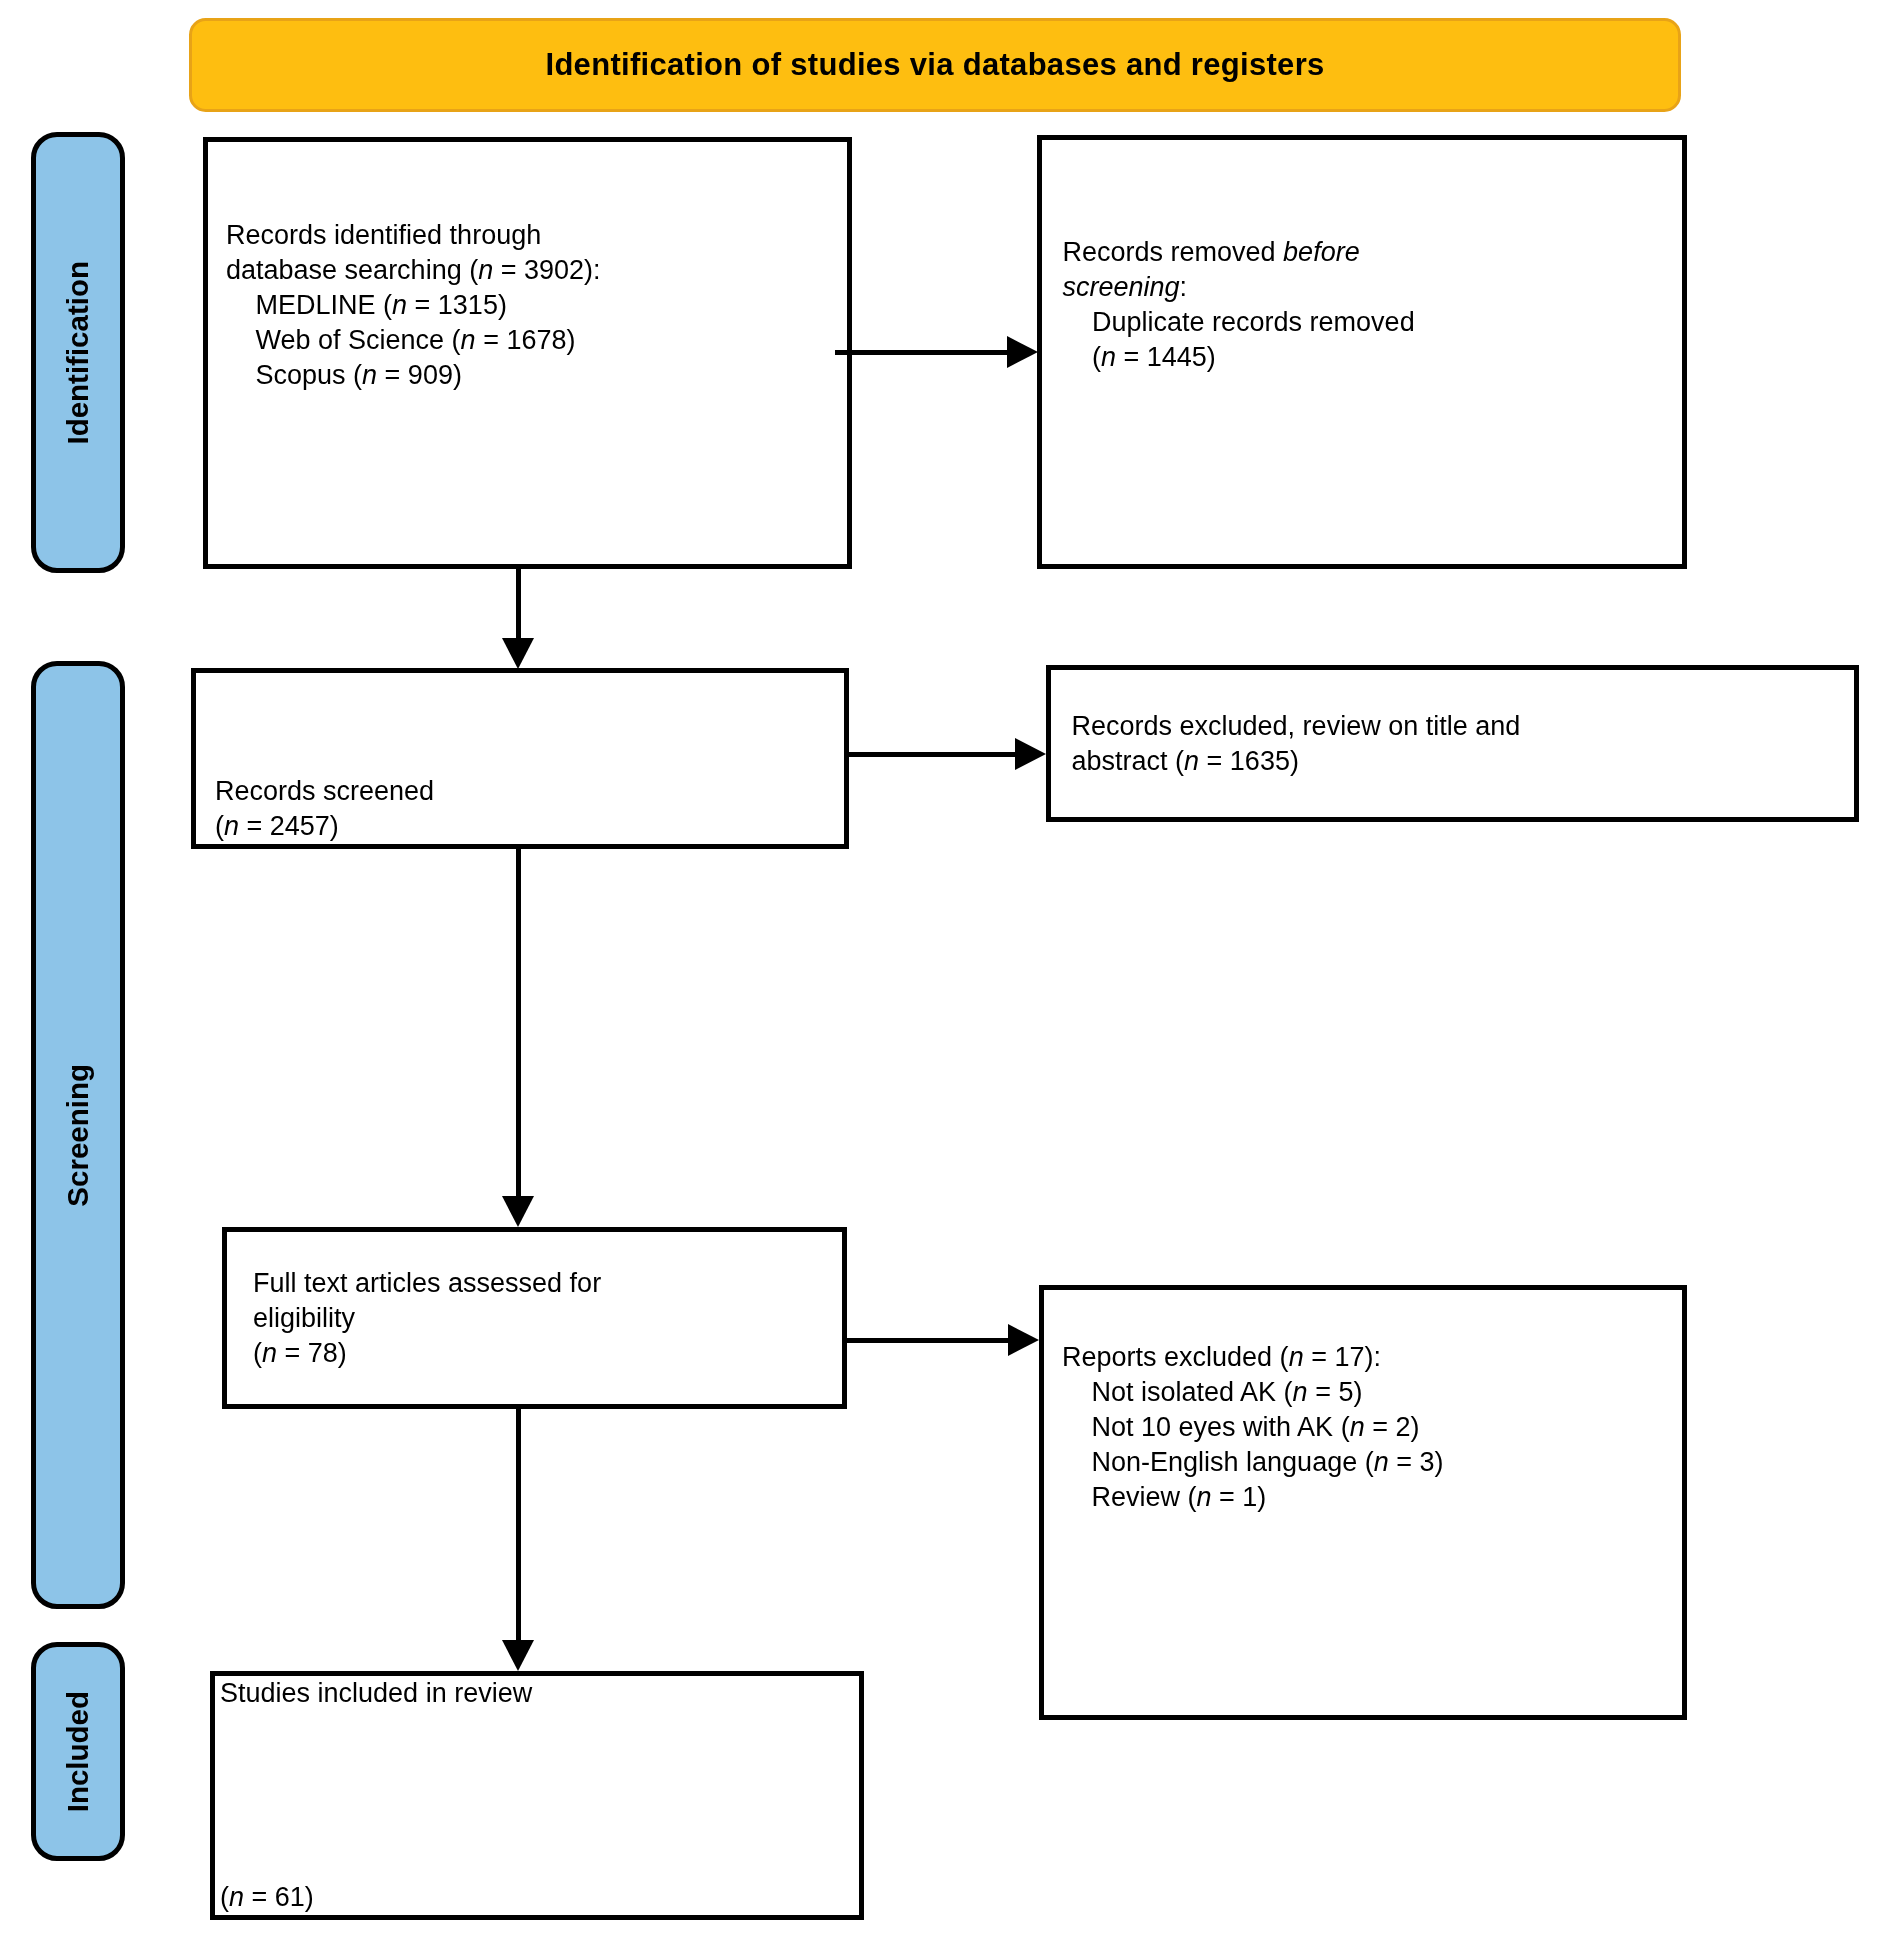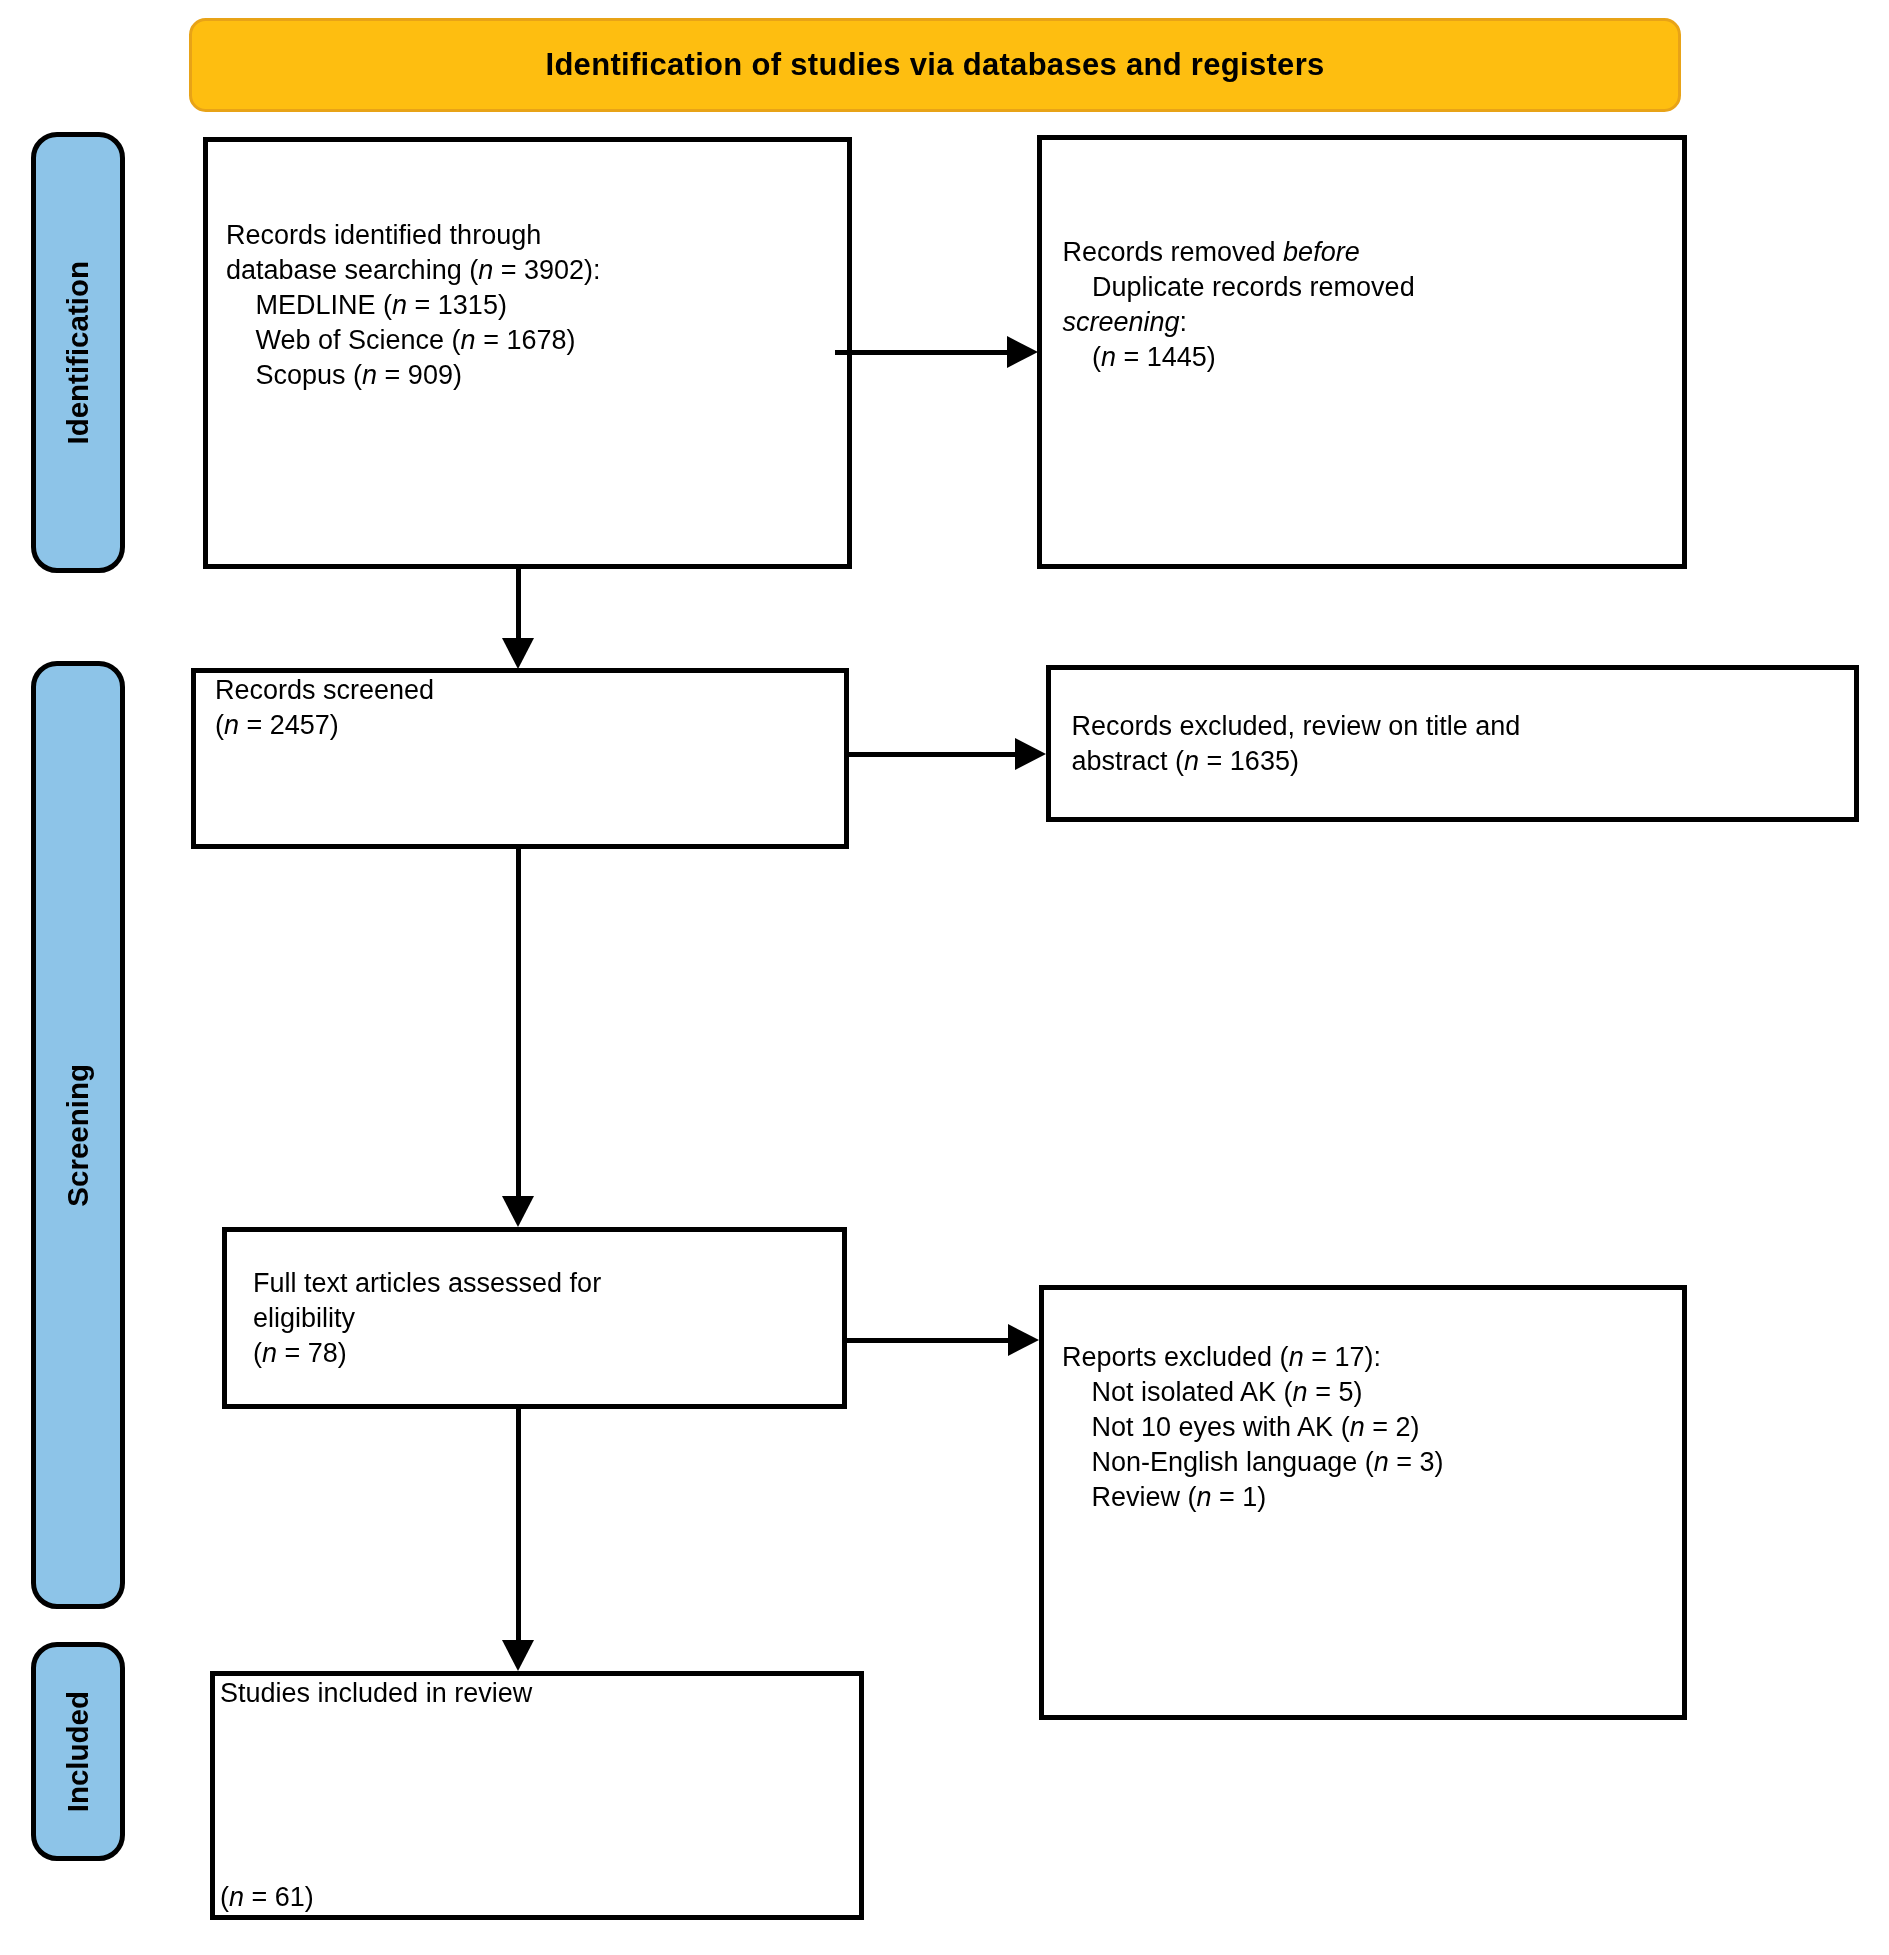--- a/index.html
+++ b/index.html
@@ -56,21 +56,21 @@
     border:5.1px solid var(--box-border);
     box-sizing:border-box;
     font-size:27px;
     line-height:35px;
     display:flex; flex-direction:column;
   }
   .fbox .line{white-space:nowrap;}
   .fbox .indent{padding-left:29.5px;}
   #box-identified{left:186px; top:137px; width:649px; height:432px; padding:76px 13px 0 18px;margin-left:17px;}
   #box-removed{left:1037px; top:135px; width:650px; height:434px; padding:95px 13px 0 20.5px;}
-  #box-screened{left:191px; top:668px; width:658px; height:181px; padding-left:19px; justify-content:flex-start;}
+  #box-screened{left:191px; top:668px; width:658px; height:181px; padding-left:19px; justify-content:flex-end;}
   #box-excluded-title{left:1046px; top:665px; width:813px; height:157px; padding-left:20.5px; justify-content:center;}
   #box-fulltext{left:222px; top:1227px; width:625px; height:182px; padding-left:26px; justify-content:center;}
   #box-reports-excluded{left:1039px; top:1285px; width:648px; height:435px; padding:50px 9.6px 0 18px;}
   #box-included-studies{left:210px; top:1671px; width:654px; height:249px; padding-left:5px; justify-content:space-between;}
   
   .shaft-h{position:absolute; height:5.1px; background:#000;}
   .shaft-v{position:absolute; width:5.1px; background:#000;}
   .head-right{
     position:absolute; width:0; height:0;
     border-top:16.7px solid transparent;
@@ -117,22 +117,22 @@
 
   <div class="fbox" id="box-identified">
       <div class="line"><span>Records identified through</span></div>
       <div class="line"><span>database searching (</span><i>n</i><span> = 3902):</span></div>
       <div class="line indent"><span>MEDLINE (</span><i>n</i><span> = 1315)</span></div>
       <div class="line indent"><span>Web of Science (</span><i>n</i><span> = 1678)</span></div>
       <div class="line indent"><span>Scopus (</span><i>n</i><span> = 909)</span></div>
     </div>
   <div class="fbox" id="box-removed">
       <div class="line"><span>Records removed </span><i>before</i></div>
+      <div class="line"><i>screening</i><span>:</span></div>
       <div class="line indent"><span>Duplicate records removed</span></div>
-      <div class="line"><i>screening</i><span>:</span></div>
       <div class="line indent"><span>(</span><i>n</i><span> = 1445)</span></div>
     </div>
   <div class="fbox" id="box-screened">
       <div class="line"><span>Records screened</span></div>
       <div class="line"><span>(</span><i>n</i><span> = 2457)</span></div>
     </div>
   <div class="fbox" id="box-excluded-title">
       <div class="line"><span>Records excluded, review on title and</span></div>
       <div class="line"><span>abstract (</span><i>n</i><span> = 1635)</span></div>
     </div>

